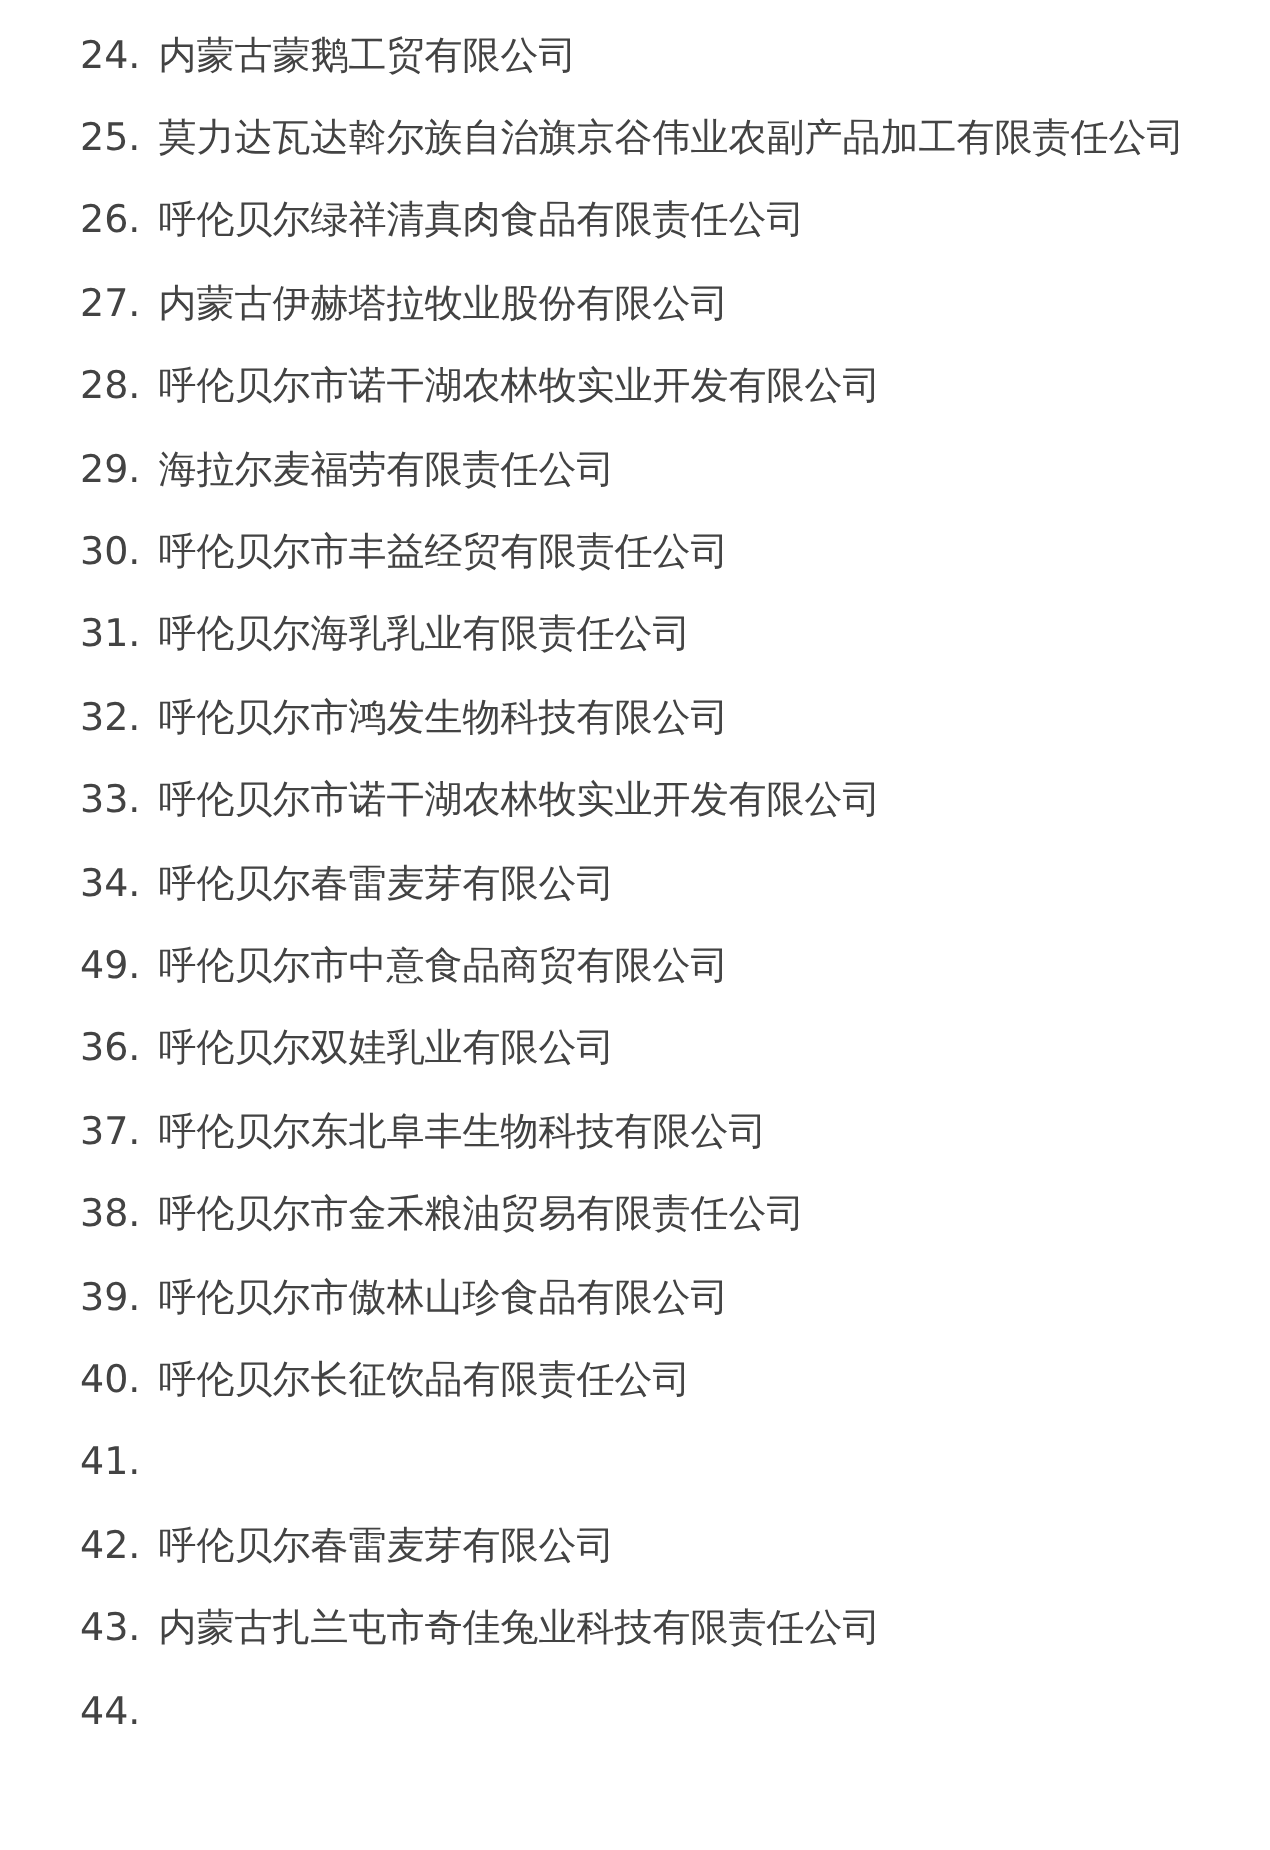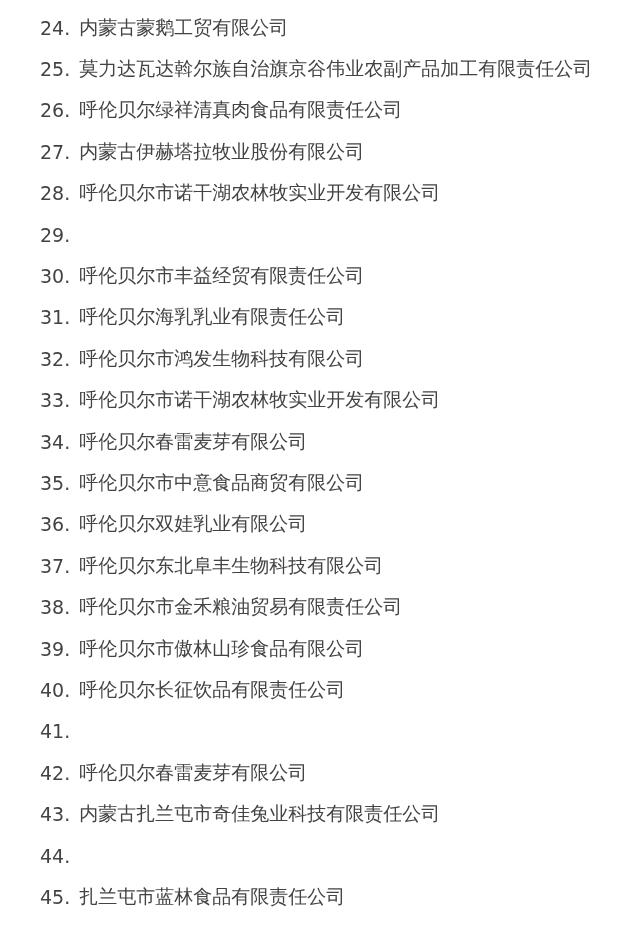--- a/index.html
+++ b/index.html
@@ -54,20 +54,21 @@
   <div class="list-row">
     <span class="item-number">27.</span>
     <span class="company-name">内蒙古伊赫塔拉牧业股份有限公司</span>
   </div>
   <div class="list-row">
     <span class="item-number">28.</span>
     <span class="company-name">呼伦贝尔市诺干湖农林牧实业开发有限公司</span>
   </div>
   <div class="list-row">
     <span class="item-number">29.</span>
+    <span class="company-name">海拉尔麦福劳有限责任公司</span>
   </div>
   <div class="list-row">
     <span class="item-number">30.</span>
     <span class="company-name">呼伦贝尔市丰益经贸有限责任公司</span>
   </div>
   <div class="list-row">
     <span class="item-number">31.</span>
     <span class="company-name">呼伦贝尔海乳乳业有限责任公司</span>
   </div>
   <div class="list-row">
@@ -76,21 +77,21 @@
   </div>
   <div class="list-row">
     <span class="item-number">33.</span>
     <span class="company-name">呼伦贝尔市诺干湖农林牧实业开发有限公司</span>
   </div>
   <div class="list-row">
     <span class="item-number">34.</span>
     <span class="company-name">呼伦贝尔春雷麦芽有限公司</span>
   </div>
   <div class="list-row">
-    <span class="item-number">35.</span>
+    <span class="item-number">49.</span>
     <span class="company-name">呼伦贝尔市中意食品商贸有限公司</span>
   </div>
   <div class="list-row">
     <span class="item-number">36.</span>
     <span class="company-name">呼伦贝尔双娃乳业有限公司</span>
   </div>
   <div class="list-row">
     <span class="item-number">37.</span>
     <span class="company-name">呼伦贝尔东北阜丰生物科技有限公司</span>
   </div>
@@ -113,18 +114,14 @@
     <span class="item-number">42.</span>
     <span class="company-name">呼伦贝尔春雷麦芽有限公司</span>
   </div>
   <div class="list-row">
     <span class="item-number">43.</span>
     <span class="company-name">内蒙古扎兰屯市奇佳兔业科技有限责任公司</span>
   </div>
   <div class="list-row">
     <span class="item-number">44.</span>
   </div>
-  <div class="list-row">
-    <span class="item-number">45.</span>
-    <span class="company-name">扎兰屯市蓝林食品有限责任公司</span>
-  </div>
 
 </div>
 
 </body></html>

